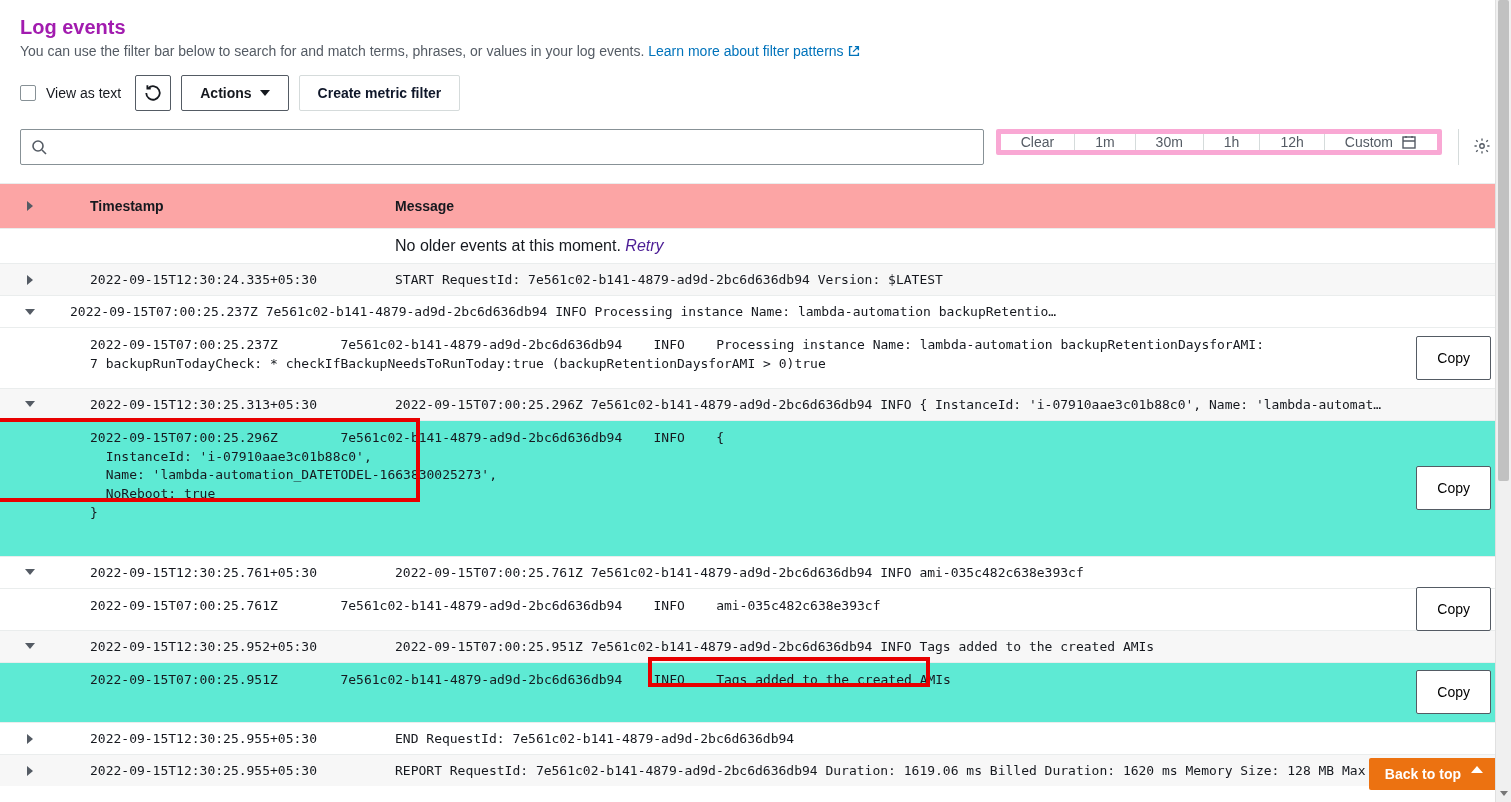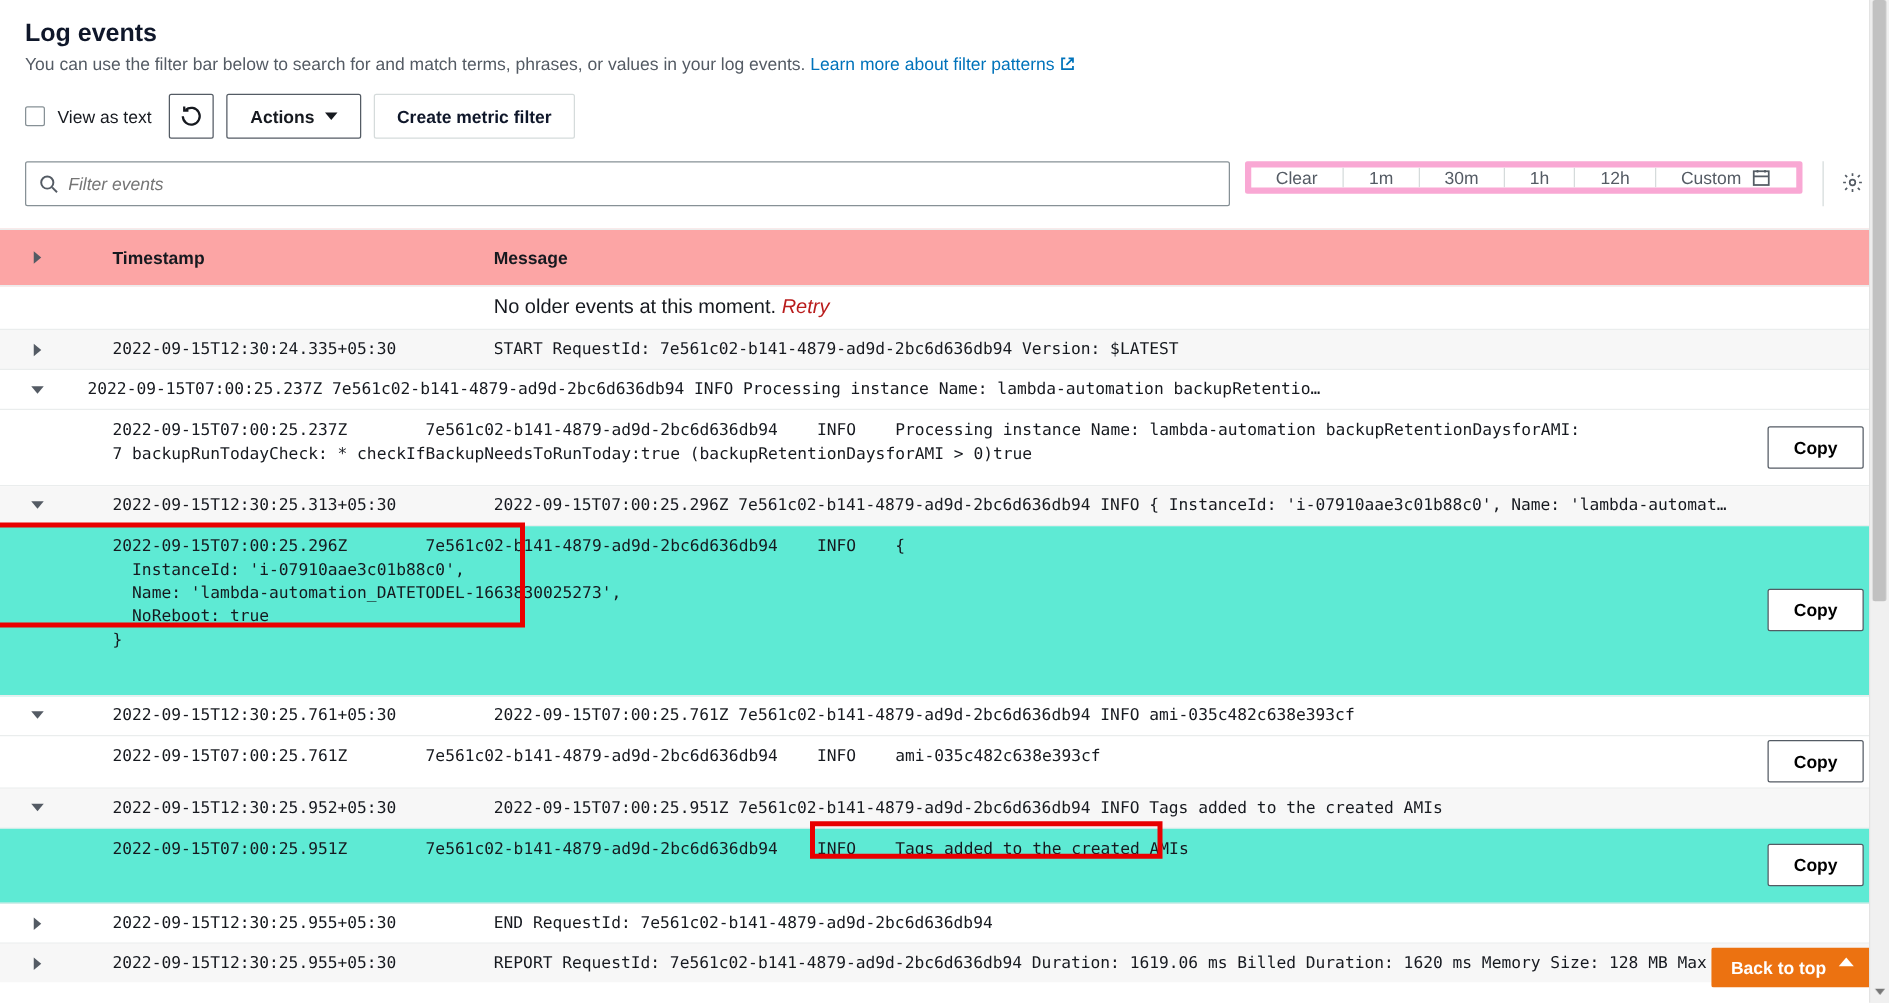--- a/index.html
+++ b/index.html
@@ -1,18 +1,18 @@
 <!DOCTYPE html>
 <html><head>
 <meta charset="utf-8">
 <style>
 * { box-sizing: border-box; margin: 0; padding: 0; }
 body { font-family: "Amazon Ember", "Helvetica Neue", Arial, sans-serif; font-size: 14px; color: #16191f; background: #fff; width: 1511px; }
 .container { padding: 16px 20px 0 20px; }
-.title { font-size: 20px; font-weight: 700; margin-bottom: 4px; color: #0f172a; }
+.title { font-size: 20px; font-weight: 700; margin-bottom: 4px; color: #a21caf; }
 .subtitle { font-size: 14px; color: #545b64; margin-bottom: 16px; }
 .subtitle a { color: #0073bb; text-decoration: none; }
 .ext-icon { display: inline-block; width: 14px; height: 14px; vertical-align: -2px; margin-left: 3px; }
 
 .toolbar-row { display: flex; align-items: center; gap: 10px; margin-bottom: 18px; }
 .chk { width: 16px; height: 16px; border: 1px solid #879196; border-radius: 2px; display: inline-block; vertical-align: middle; }
 .view-text-label { font-size: 14px; color: #16191f; }
 .icon-btn { width: 36px; height: 36px; border: 1px solid #545b64; border-radius: 2px; background: #fff; display: inline-flex; align-items: center; justify-content: center; cursor: pointer; }
 .btn { height: 36px; padding: 0 18px; border: 1px solid #545b64; border-radius: 2px; background: #fff; font-size: 14px; font-weight: 700; color: #16191f; cursor: pointer; display: inline-flex; align-items: center; gap: 8px; }
 .btn.disabled { color: #0f172a; border-color: #d5dbdb; cursor: default; }
@@ -31,25 +31,25 @@
 .col-exp { width: 60px; display: flex; align-items: center; justify-content: center; padding: 14px 0; }
 .col-ts { width: 325px; padding: 14px 10px 14px 30px; font-weight: 700; color: #16191f; }
 .col-msg { flex: 1; padding: 14px 10px; font-weight: 700; color: #16191f; }
 
 .row { display: flex; border-bottom: 1px solid #eaeded; position: relative; }
 .row.even { background: #f7f7f7; }
 .row .col-exp, .row .col-ts, .row .col-msg { padding-top: 8px; padding-bottom: 8px; font-weight: normal; }
 .row .col-ts, .row .col-msg { font-family: Monaco, Menlo, Consolas, monospace; font-size: 13px; color: #16191f; }
 .row .col-msg { white-space: nowrap; overflow: hidden; text-overflow: ellipsis; padding-right: 20px; }
 .no-older { font-family: "Amazon Ember", Arial, sans-serif !important; font-size: 16px !important; color: #16191f; }
-.no-older a { color: #b91c1c; font-style: italic; text-decoration: none; }
+.no-older a { color: #4c1d95; font-style: italic; text-decoration: none; }
 
 .expand-content { padding: 8px 20px 14px 90px; font-family: Monaco, Menlo, Consolas, monospace; font-size: 13px; color: #16191f; position: relative; border-bottom: 1px solid #eaeded; white-space: pre; line-height: 1.45; }
 .expand-content.even { background: #5eead4; }
-.copy-btn { position: absolute; right: 20px; top: 50%; transform: translateY(-50%); height: 34px; padding: 0 20px; border: 1px solid #545b64; border-radius: 2px; background: #fff; font-weight: 700; font-size: 14px; cursor: pointer; }
+.copy-btn { position: absolute; right: 20px; top: 50%; transform: translateY(-50%); height: 44px; padding: 0 20px; border: 1px solid #545b64; border-radius: 2px; background: #fff; font-weight: 400; font-size: 14px; cursor: pointer; }
 
 .tri-right { width: 0; height: 0; border-top: 5px solid transparent; border-bottom: 5px solid transparent; border-left: 6px solid #545b64; display: inline-block; }
 .tri-open { width: 0; height: 0; border-left: 5px solid transparent; border-right: 5px solid transparent; border-top: 6px solid #545b64; display: inline-block; }
 
 .hl-red { position: absolute; border: 4px solid #e80000; pointer-events: none; z-index: 5; }
 
 .back-top { position: fixed; right: 12px; bottom: 12px; background: #ec7211; color: #fff; font-weight: 700; padding: 8px 16px; border-radius: 2px; display: flex; align-items: flex-start; gap: 10px; cursor: pointer; font-size: 14px; }
 .chev-up { width: 0; height: 0; border-left: 6px solid transparent; border-right: 6px solid transparent; border-bottom: 7px solid #fff; }
 
 .scrollbar-right { position: fixed; right: 0; top: 0; bottom: 0; width: 16px; background: #f0f0f0; border-left: 1px solid #e0e0e0; }
@@ -89,21 +89,20 @@
     </button>
     <button class="btn disabled">Create metric filter</button>
   </div>
 
   <div class="filter-row">
     <div class="search-wrap">
       <svg class="search-svg" viewBox="0 0 16 16" fill="none" stroke="#545b64" stroke-width="1.6">
           <circle cx="7" cy="7" r="5"></circle>
           <path d="M11 11l4 4"></path>
         </svg>
-      <input type="text" placeholder="Filter events" style="">
     </div>
     <div class="time-seg">
       <div class="seg">Clear</div>
       <div class="seg">1m</div>
       <div class="seg">30m</div>
       <div class="seg">1h</div>
       <div class="seg">12h</div>
       <div class="seg custom">
         <span>Custom</span>
         <svg class="cal-svg" viewBox="0 0 16 16" fill="none" stroke="#545b64" stroke-width="1.4">

